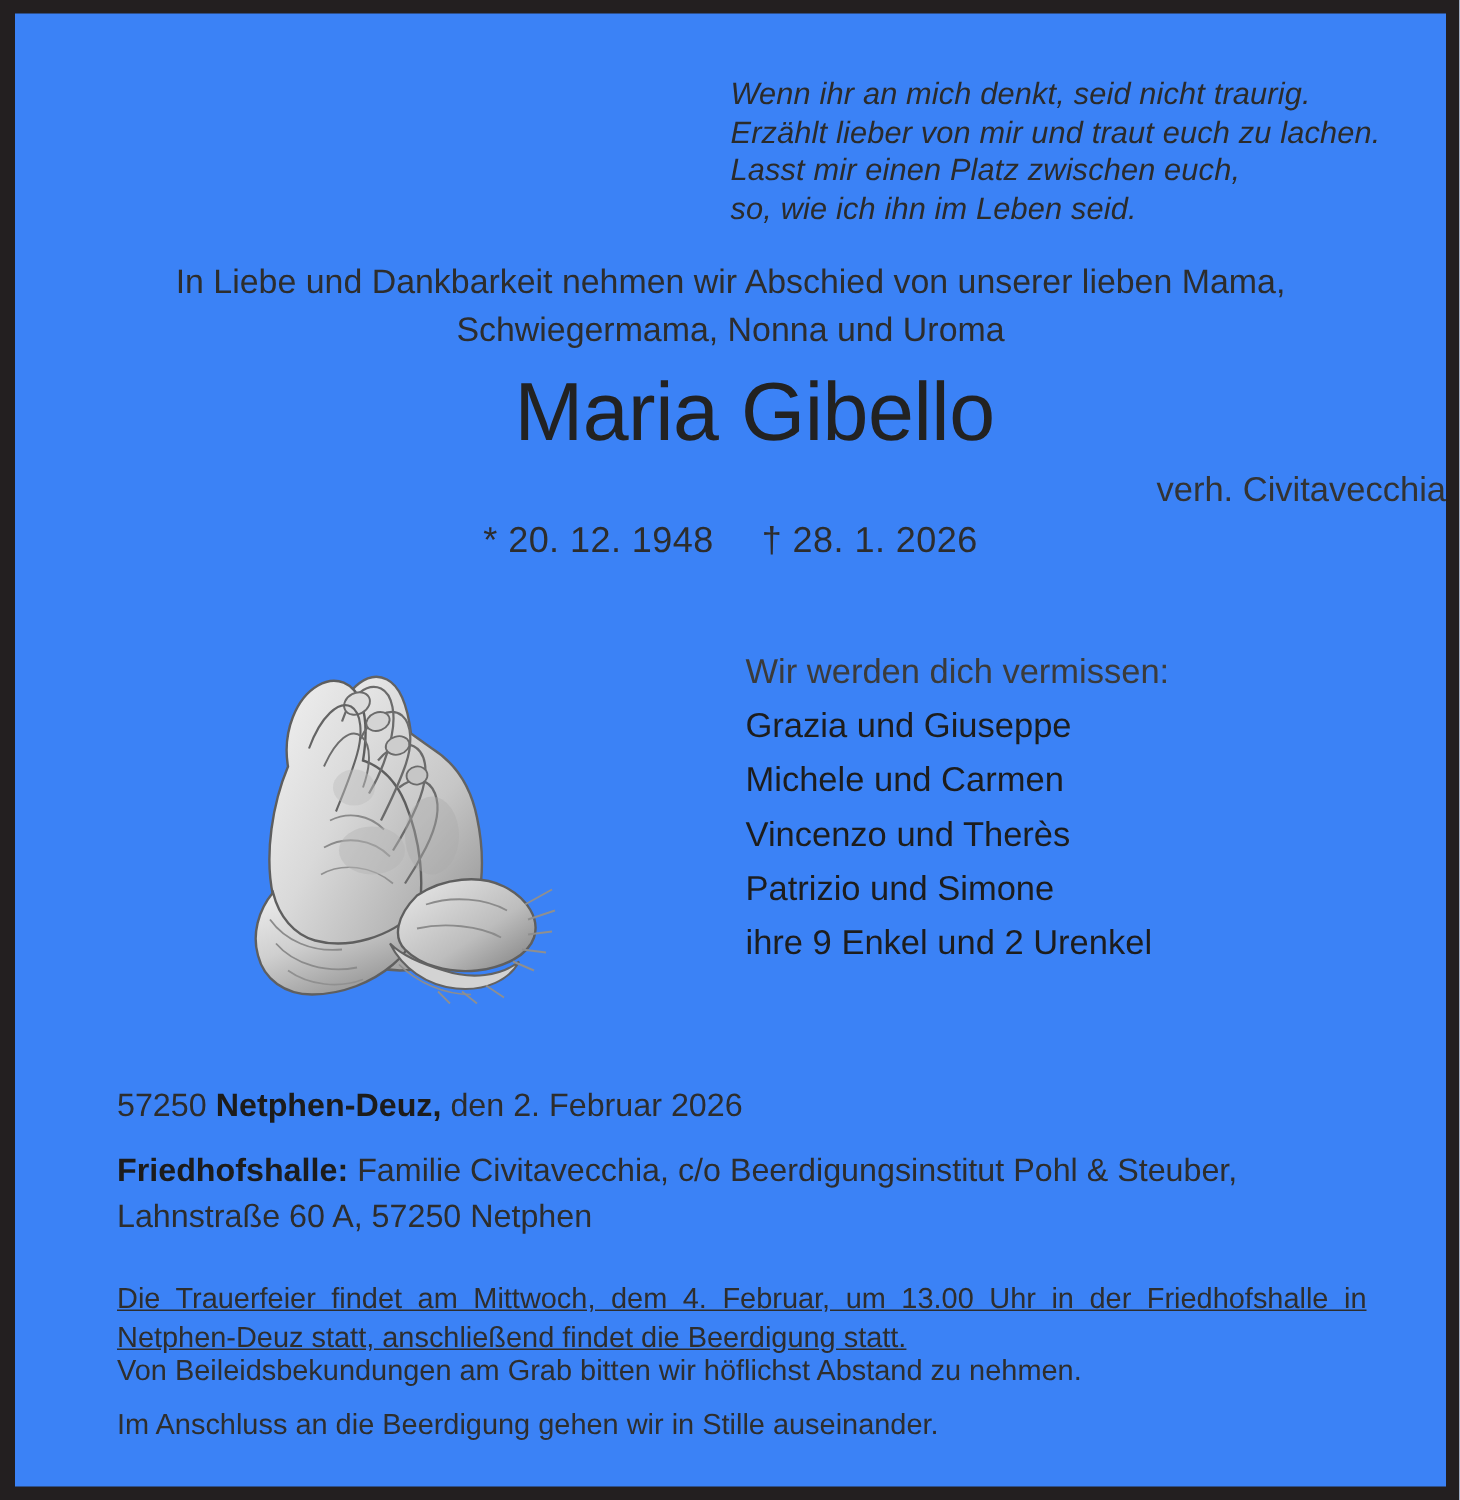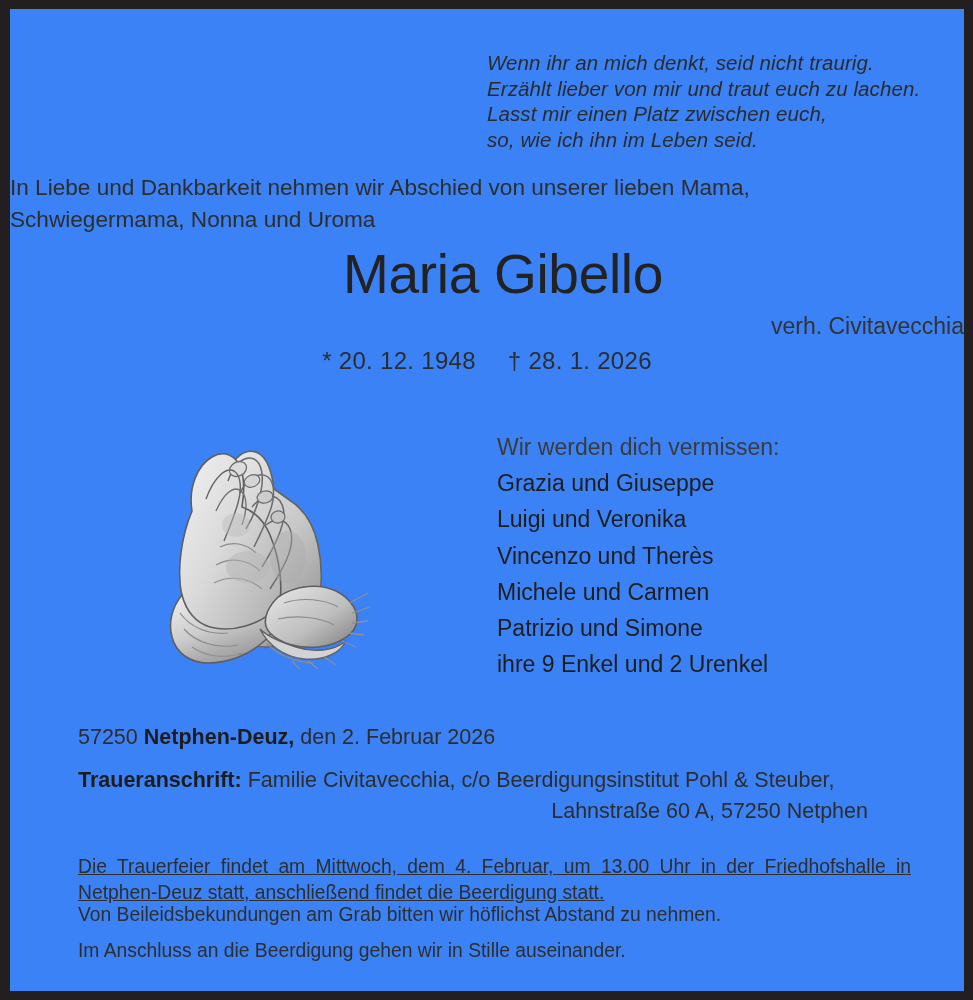--- a/index.html
+++ b/index.html
@@ -41,21 +41,21 @@
     white-space: nowrap;
   }
   .poem div { white-space: nowrap; }
 
   
   .intro {
     position: absolute;
     left: 0;
     top: 163px;
     width: 100%;
-    text-align: left;
+    text-align: center;
     font-size: 22.6px;
     line-height: 32px;
     color: #2d2d2d;
     font-weight: 400;
   }
   .intro div { white-space: nowrap; }
 
   
   .name {
     position: absolute;
@@ -138,21 +138,21 @@
   .mourn {
     position: absolute;
     left: 68px;
     top: 756px;
     width: 838px;
     font-size: 21.5px;
     line-height: 31px;
     color: #2d2d2d;
   }
   .mourn .l1 { white-space: nowrap; }
-  .mourn .l2 { text-align: right; padding-right: 48px; white-space: nowrap; }
+  .mourn .l2 { text-align: left; padding-right: 48px; white-space: nowrap; }
   .mourn b { font-weight: 700; color: #1c1c1c; }
 
   
   .para {
     position: absolute;
     left: 68px;
     width: 830px;
     font-size: 19.3px;
     line-height: 26px;
     color: #2e2e2e;
@@ -283,36 +283,35 @@
 
         <path d="M222 196 L240 186 M224 206 L242 200 M224 216 L240 214
                  M220 226 L236 228 M214 234 L228 240" stroke="#8f8f8f" stroke-width="1.3" fill="none"></path>
         <path d="M196 250 L208 258 M180 254 L190 262 M164 254 L172 262" stroke="#8f8f8f" stroke-width="1.2" fill="none"></path>
       </svg>
     </div>
 
     <div class="survivors">
       <div class="lead">Wir werden dich vermissen:</div>
       <div class="nm">Grazia und Giuseppe</div>
-      <div class="nm">Luigi und Veronika</div>
+      <div class="nm">Michele und Carmen</div>
       <div class="nm">Vincenzo und Therès</div>
-      <div class="nm">Michele und Carmen</div>
       <div class="nm">Patrizio und Simone</div>
       <div class="nm">ihre 9 Enkel und 2 Urenkel</div>
     </div>
 
     <div class="placeline">
       <span>57250</span>
       <b>Netphen-Deuz,</b>
       <span>den 2. Februar 2026</span>
     </div>
 
     <div class="mourn">
       <div class="l1">
-        <b>Traueranschrift:</b>
+        <b>Friedhofshalle:</b>
         <span>Familie Civitavecchia, c/o Beerdigungsinstitut Pohl &amp; Steuber,</span>
       </div>
       <div class="l2">Lahnstraße 60 A, 57250 Netphen</div>
     </div>
 
     <div class="para p1">Die Trauerfeier findet am Mittwoch, dem 4. Februar, um 13.00 Uhr in der Friedhofshalle in Netphen-Deuz statt, anschließend findet die Beerdigung statt.</div>
     <div class="para p2">Von Beileidsbekundungen am Grab bitten wir höflichst Abstand zu nehmen.</div>
     <div class="para p3">Im Anschluss an die Beerdigung gehen wir in Stille auseinander.</div>
 
   </div>

